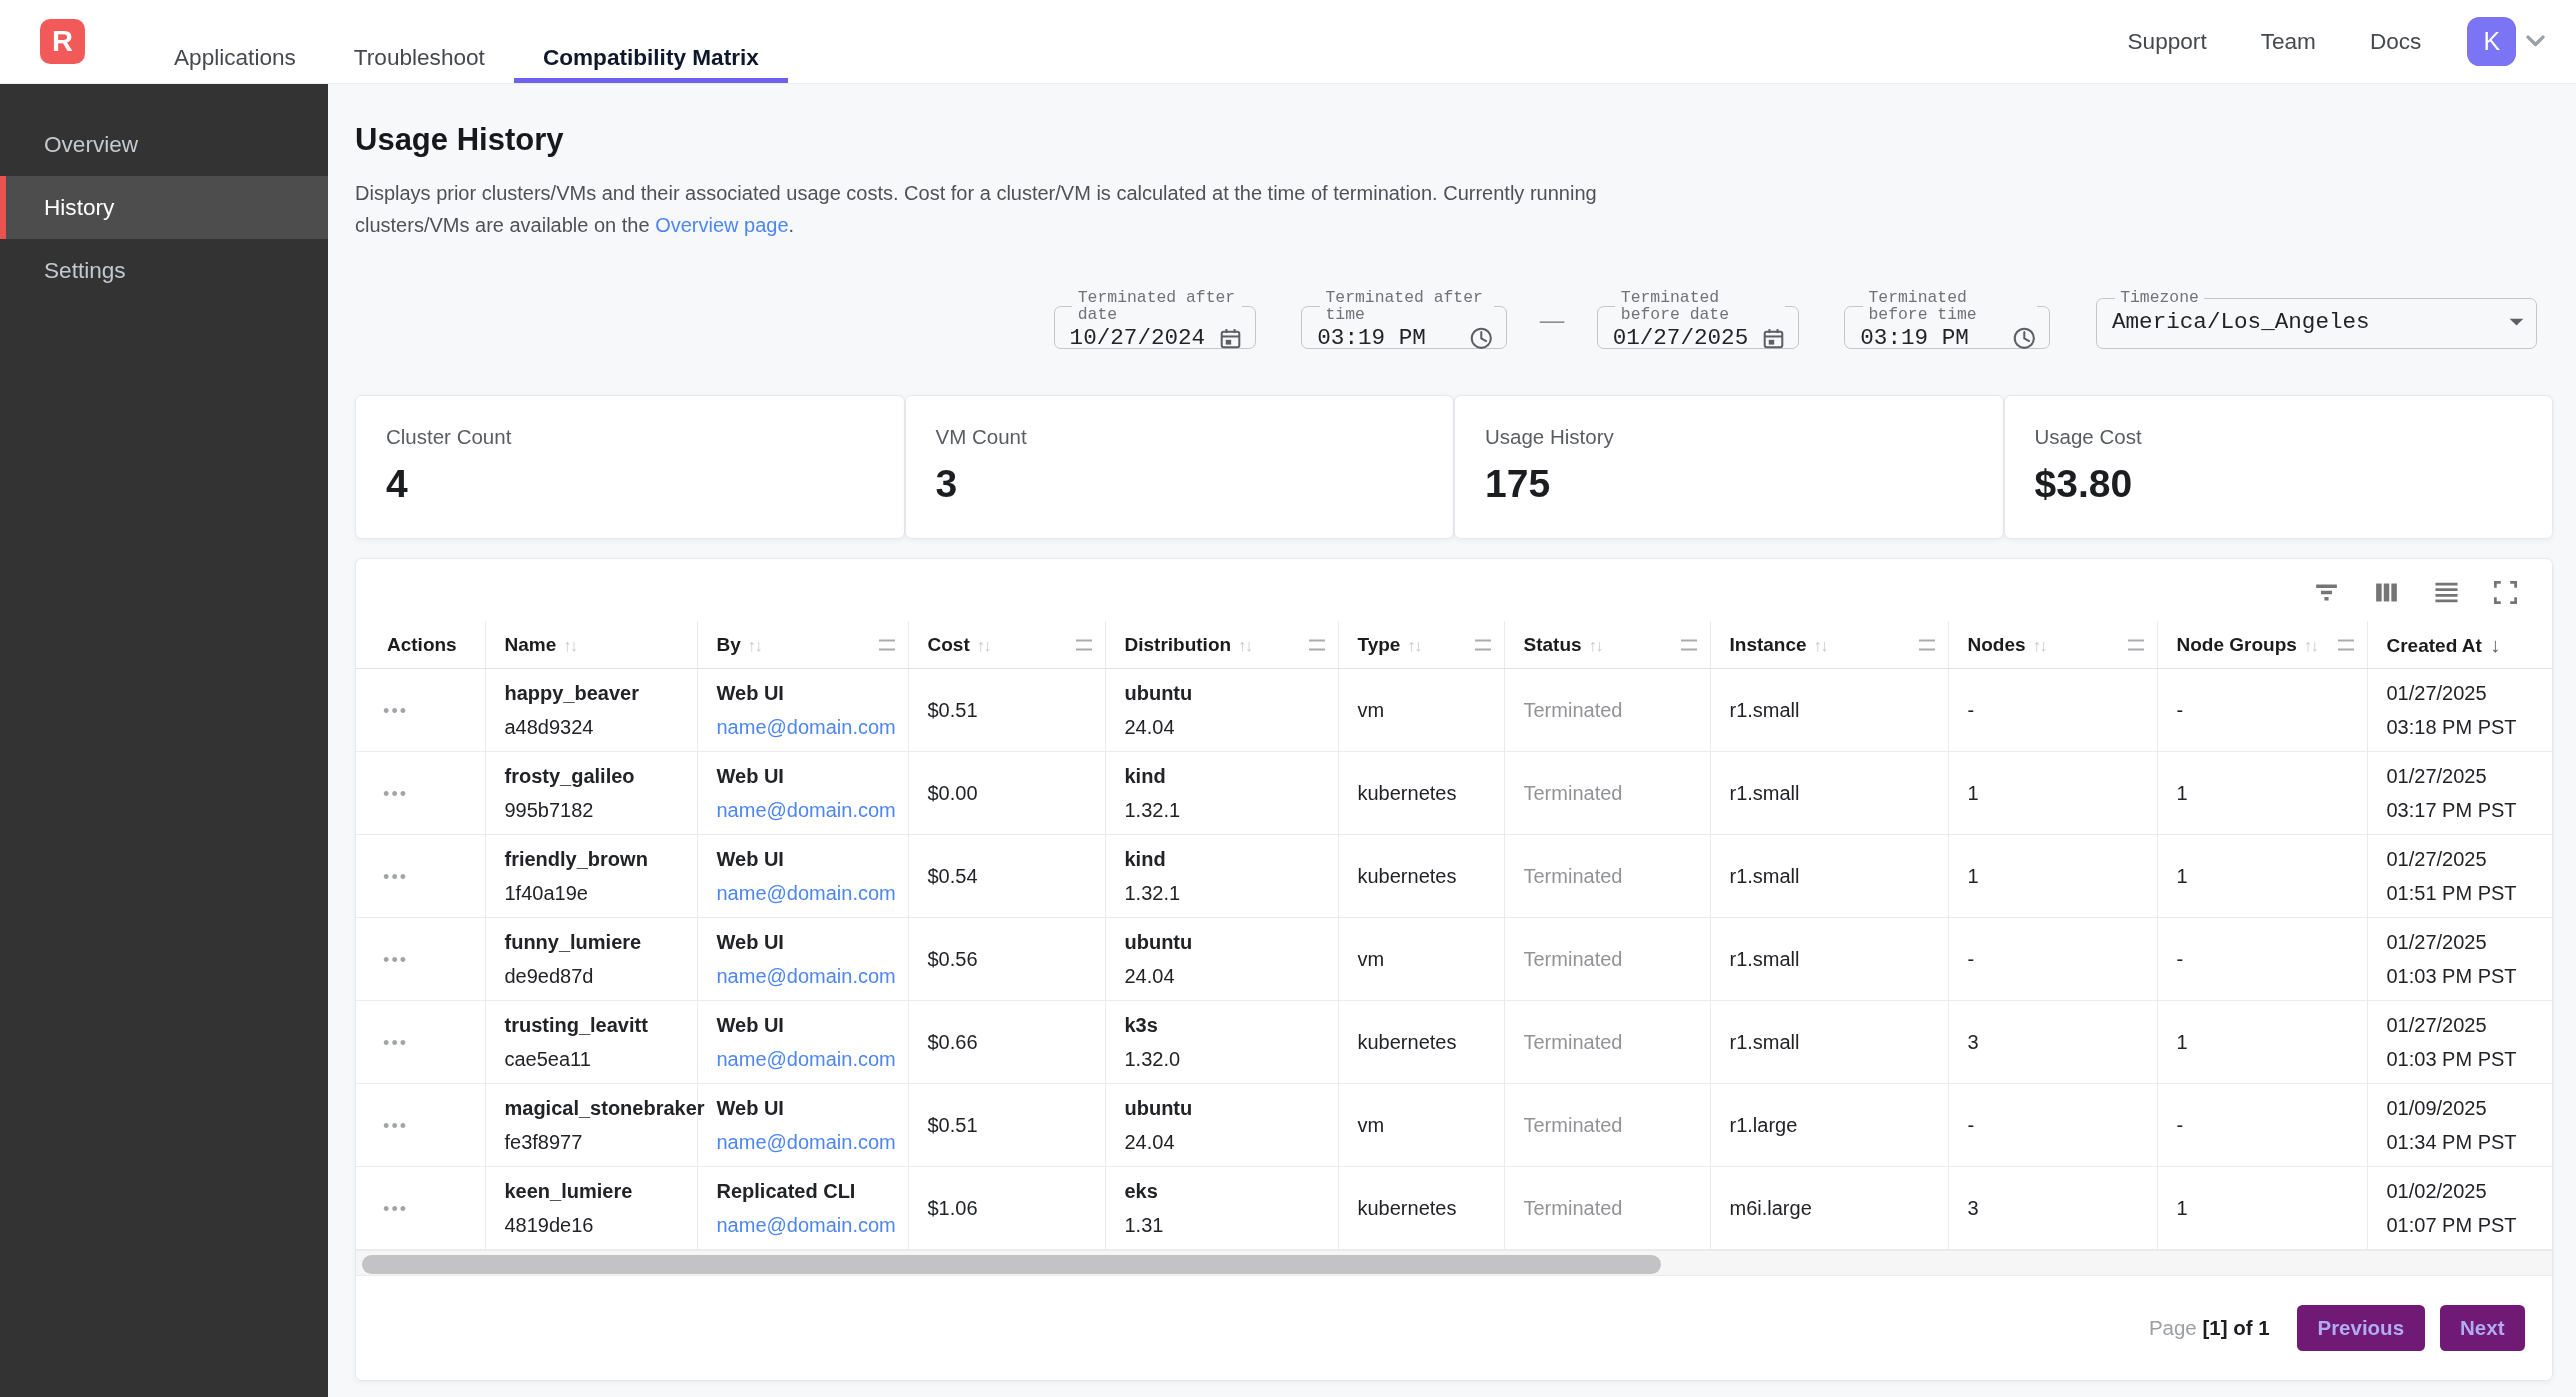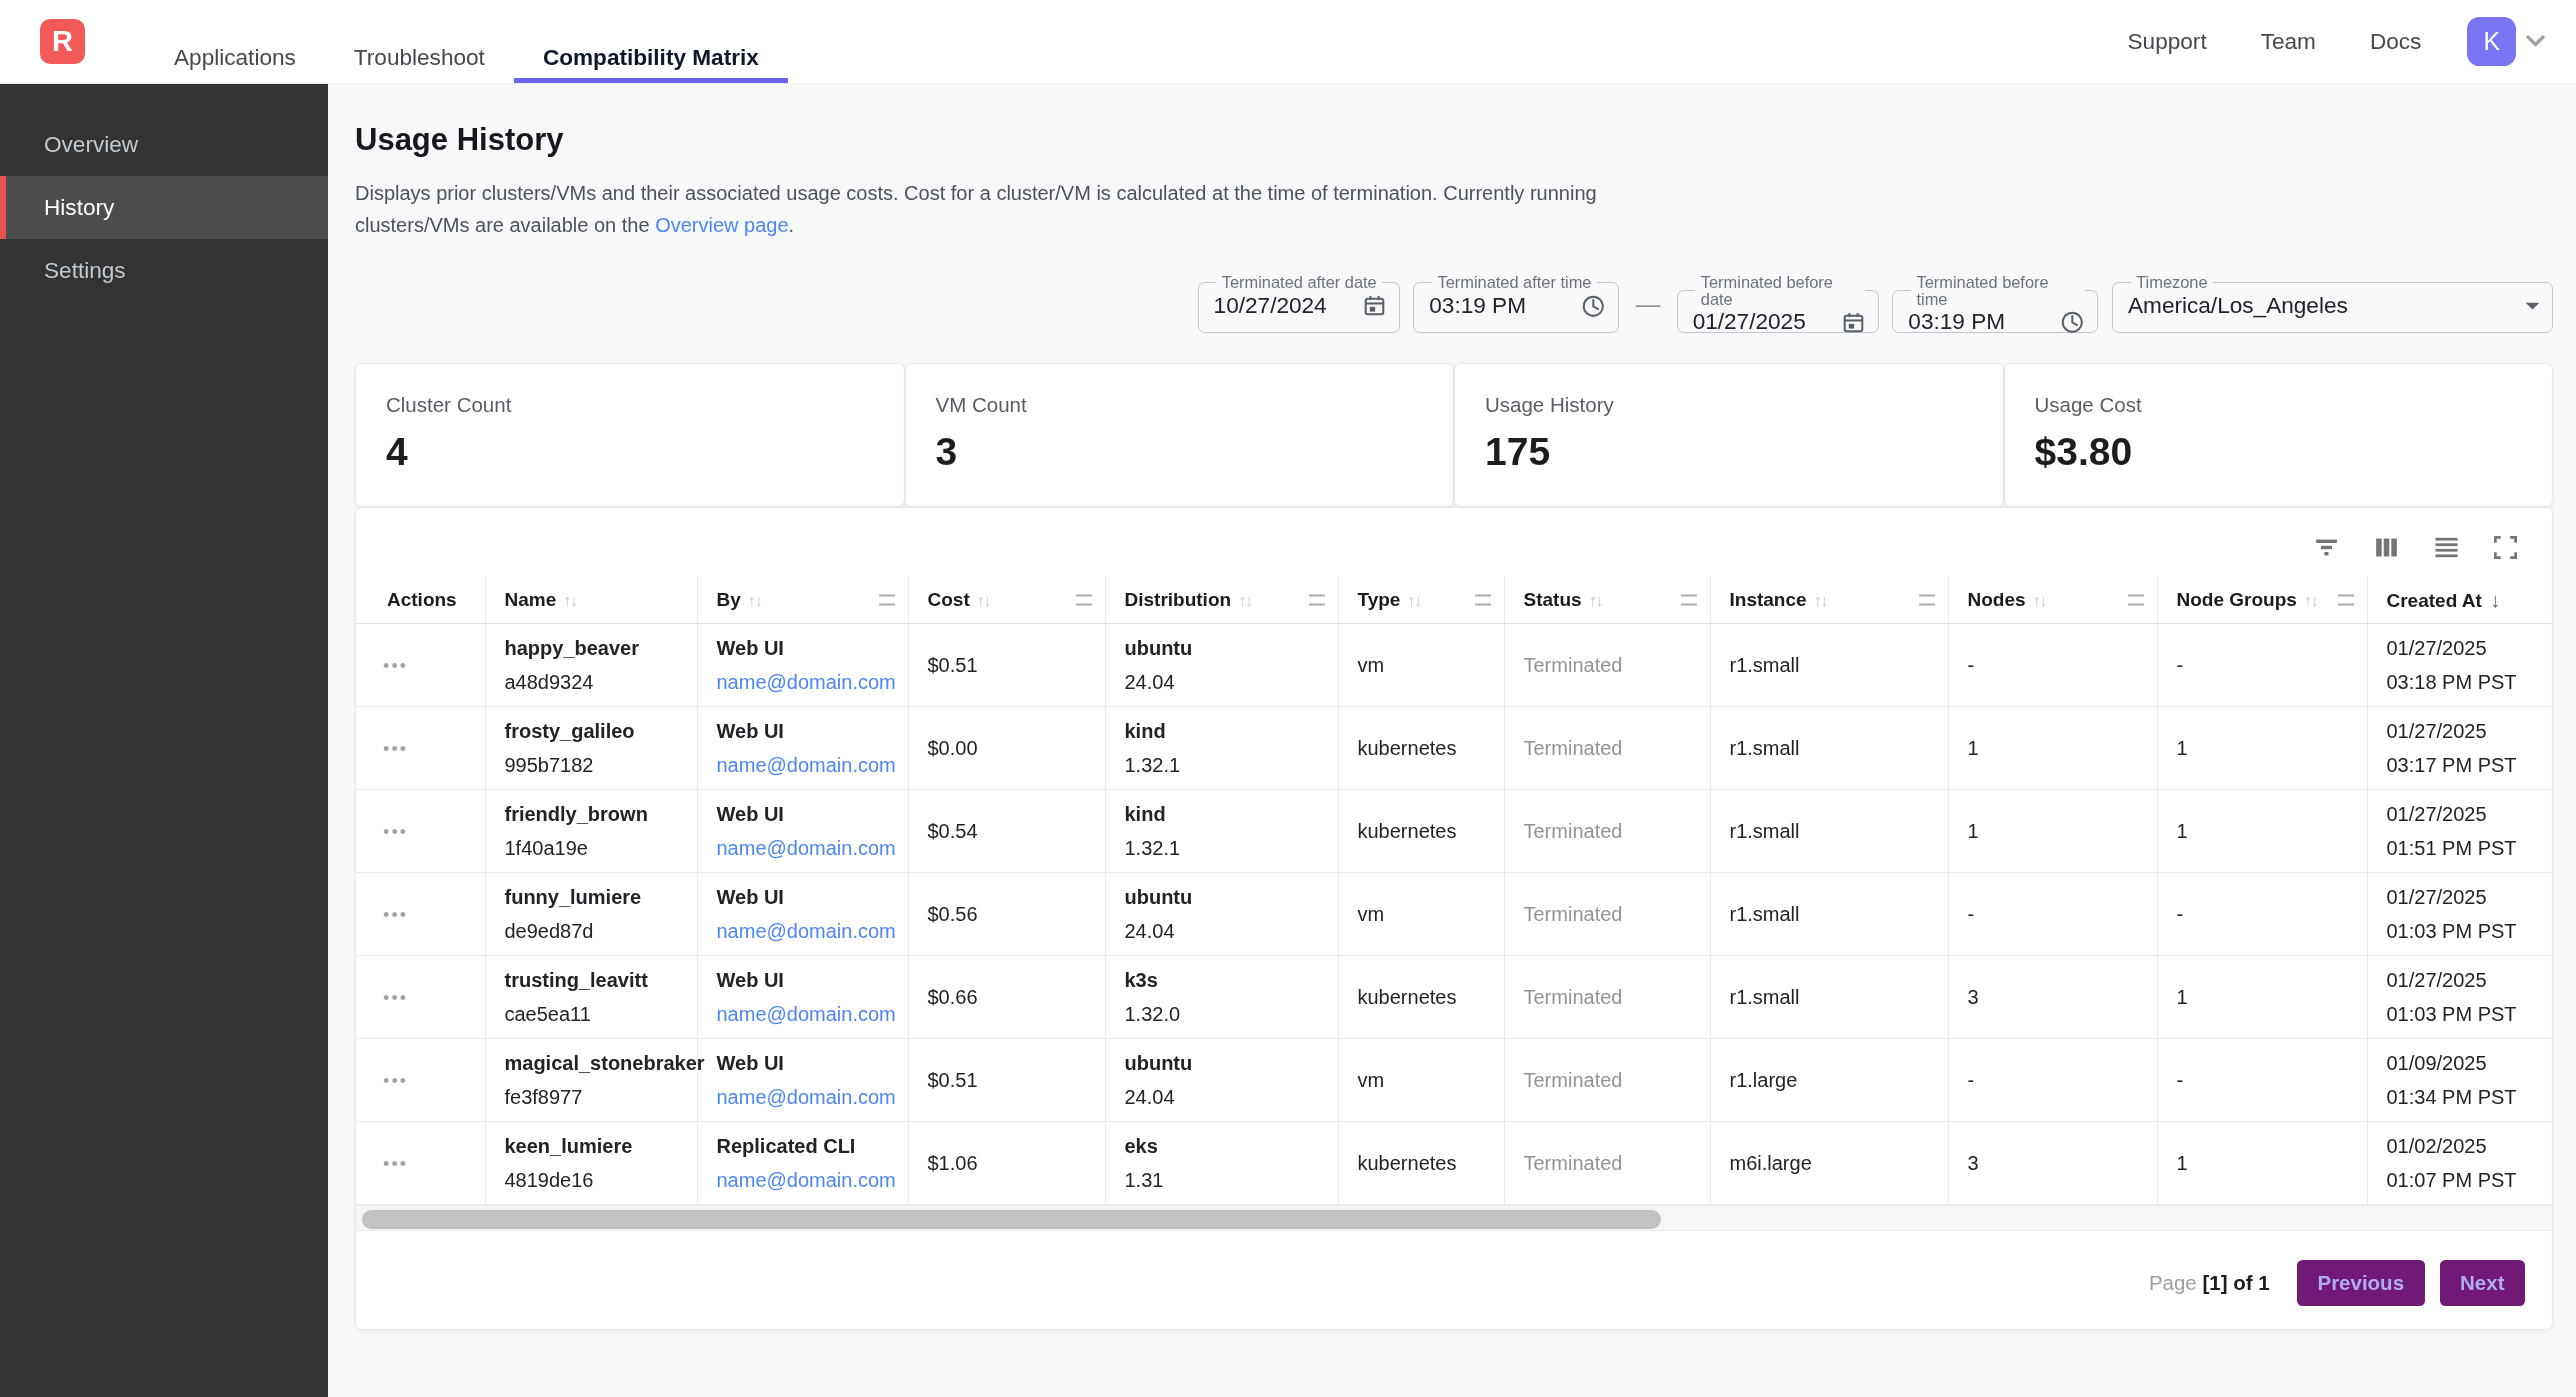--- a/index.html
+++ b/index.html
@@ -33,36 +33,36 @@
   .side-item{height:63px;display:flex;align-items:center;padding-left:38px;font-size:22.6px;
     color:#c2c9cf;cursor:pointer;border-left:6.8px solid transparent;}
   .side-item.active{background:#4d4d4d;border-left-color:#e9534f;color:#ffffff;}
   .main{flex:1;padding:24.6px 23px 0 27px;overflow:hidden;}
   
   .page-title{font-size:31px;font-weight:bold;color:#17181c;margin:13.7px 0 18px 0;}
   .desc{font-size:20px;line-height:1.58;color:#4e5257;max-width:1319px;}
   .desc a{color:var(--link);text-decoration:none;cursor:pointer;margin-top:36px;}
   
   .filters{display:flex;justify-content:flex-end;align-items:center;gap:13.7px;margin-top:33px;}
-  .field{border:0.7px solid #c2c5ca;border-radius:6.8px;margin:0;padding:0 12.3px 8.2px 15px;height:59px;}
+  .field{border:0.7px solid #c2c5ca;border-radius:6.8px;margin:16px;padding:0 12.3px 8.2px 15px;height:59px;font-family:Liberation Mono, monospace;}
   .field legend{font-size:16.4px;color:#6f7378;padding:0 5.5px;margin-left:2.7px;line-height:1;}
   .field .val-row{display:flex;align-items:center;justify-content:space-between;gap:9.6px;padding-top:2.1px;}
   .field .val{font-size:22.6px;color:#212327;white-space:nowrap;}
   .w-date{width:202px;} .w-time{width:206px;} .w-tz{width:441px;}
   .dash{font-size:24.6px;color:#8b8f94;padding:0 2.7px;}
   .ficon{flex:none;display:flex;cursor:pointer;}
   
   .stats{display:flex;margin-top:30px;}
   .stat-card{flex:1;height:144px;background:#fff;border:0.7px solid var(--line);border-radius:6.8px;
     box-shadow:0 1.4px 5.5px rgba(30,30,60,0.05);padding:29px 30px;}
   .stat-label{font-size:20.5px;color:var(--muted);}
   .stat-value{font-size:39px;font-weight:bold;color:var(--ink);margin-top:12.3px;}
   
-  .table-card{background:#fff;border:0.7px solid var(--line);border-radius:6.8px;
-    box-shadow:0 1.4px 5.5px rgba(30,30,60,0.05);height:823px;padding-top:22px;overflow:hidden;position:relative;}
+  .table-card{margin-top:19px;background:#fff;border:0.7px solid var(--line);border-radius:6.8px;
+    box-shadow:0 1.4px 5.5px rgba(30,30,60,0.05);height:823px;padding-top:16px;overflow:hidden;position:relative;}
   .toolbar{display:flex;justify-content:flex-end;align-items:center;gap:31px;padding:2.7px 33px 13.7px 0;}
   .tbtn{display:flex;cursor:pointer;}
   table{border-collapse:collapse;table-layout:fixed;width:100%;}
   th{font-size:19px;font-weight:bold;color:#1c1c1e;text-align:left;height:48px;
     border-bottom:0.7px solid #dfe1e5;padding-left:19px;position:relative;white-space:nowrap;}
   th.col-actions{padding-left:31px;}
   td{height:83px;border-bottom:0.7px solid #e9ebee;border-right:0.7px solid #e9ebee;
     padding-left:19px;font-size:20px;color:#212327;vertical-align:middle;white-space:nowrap;}
   th{border-right:0.7px solid #e9ebee;}
   th.col-created-at,td.col-created-at{border-right:none;}

